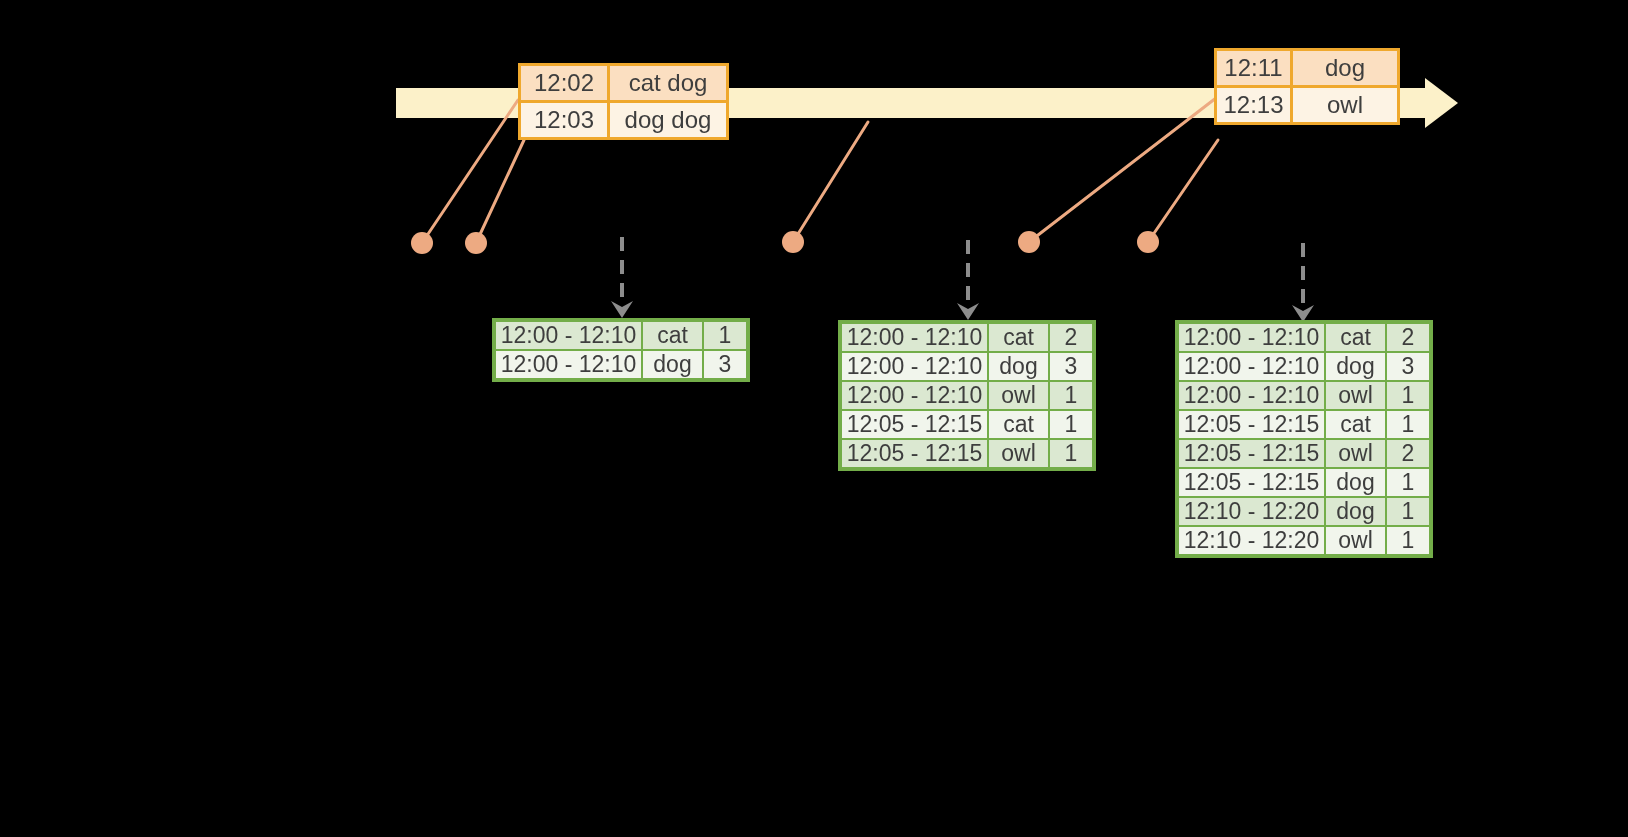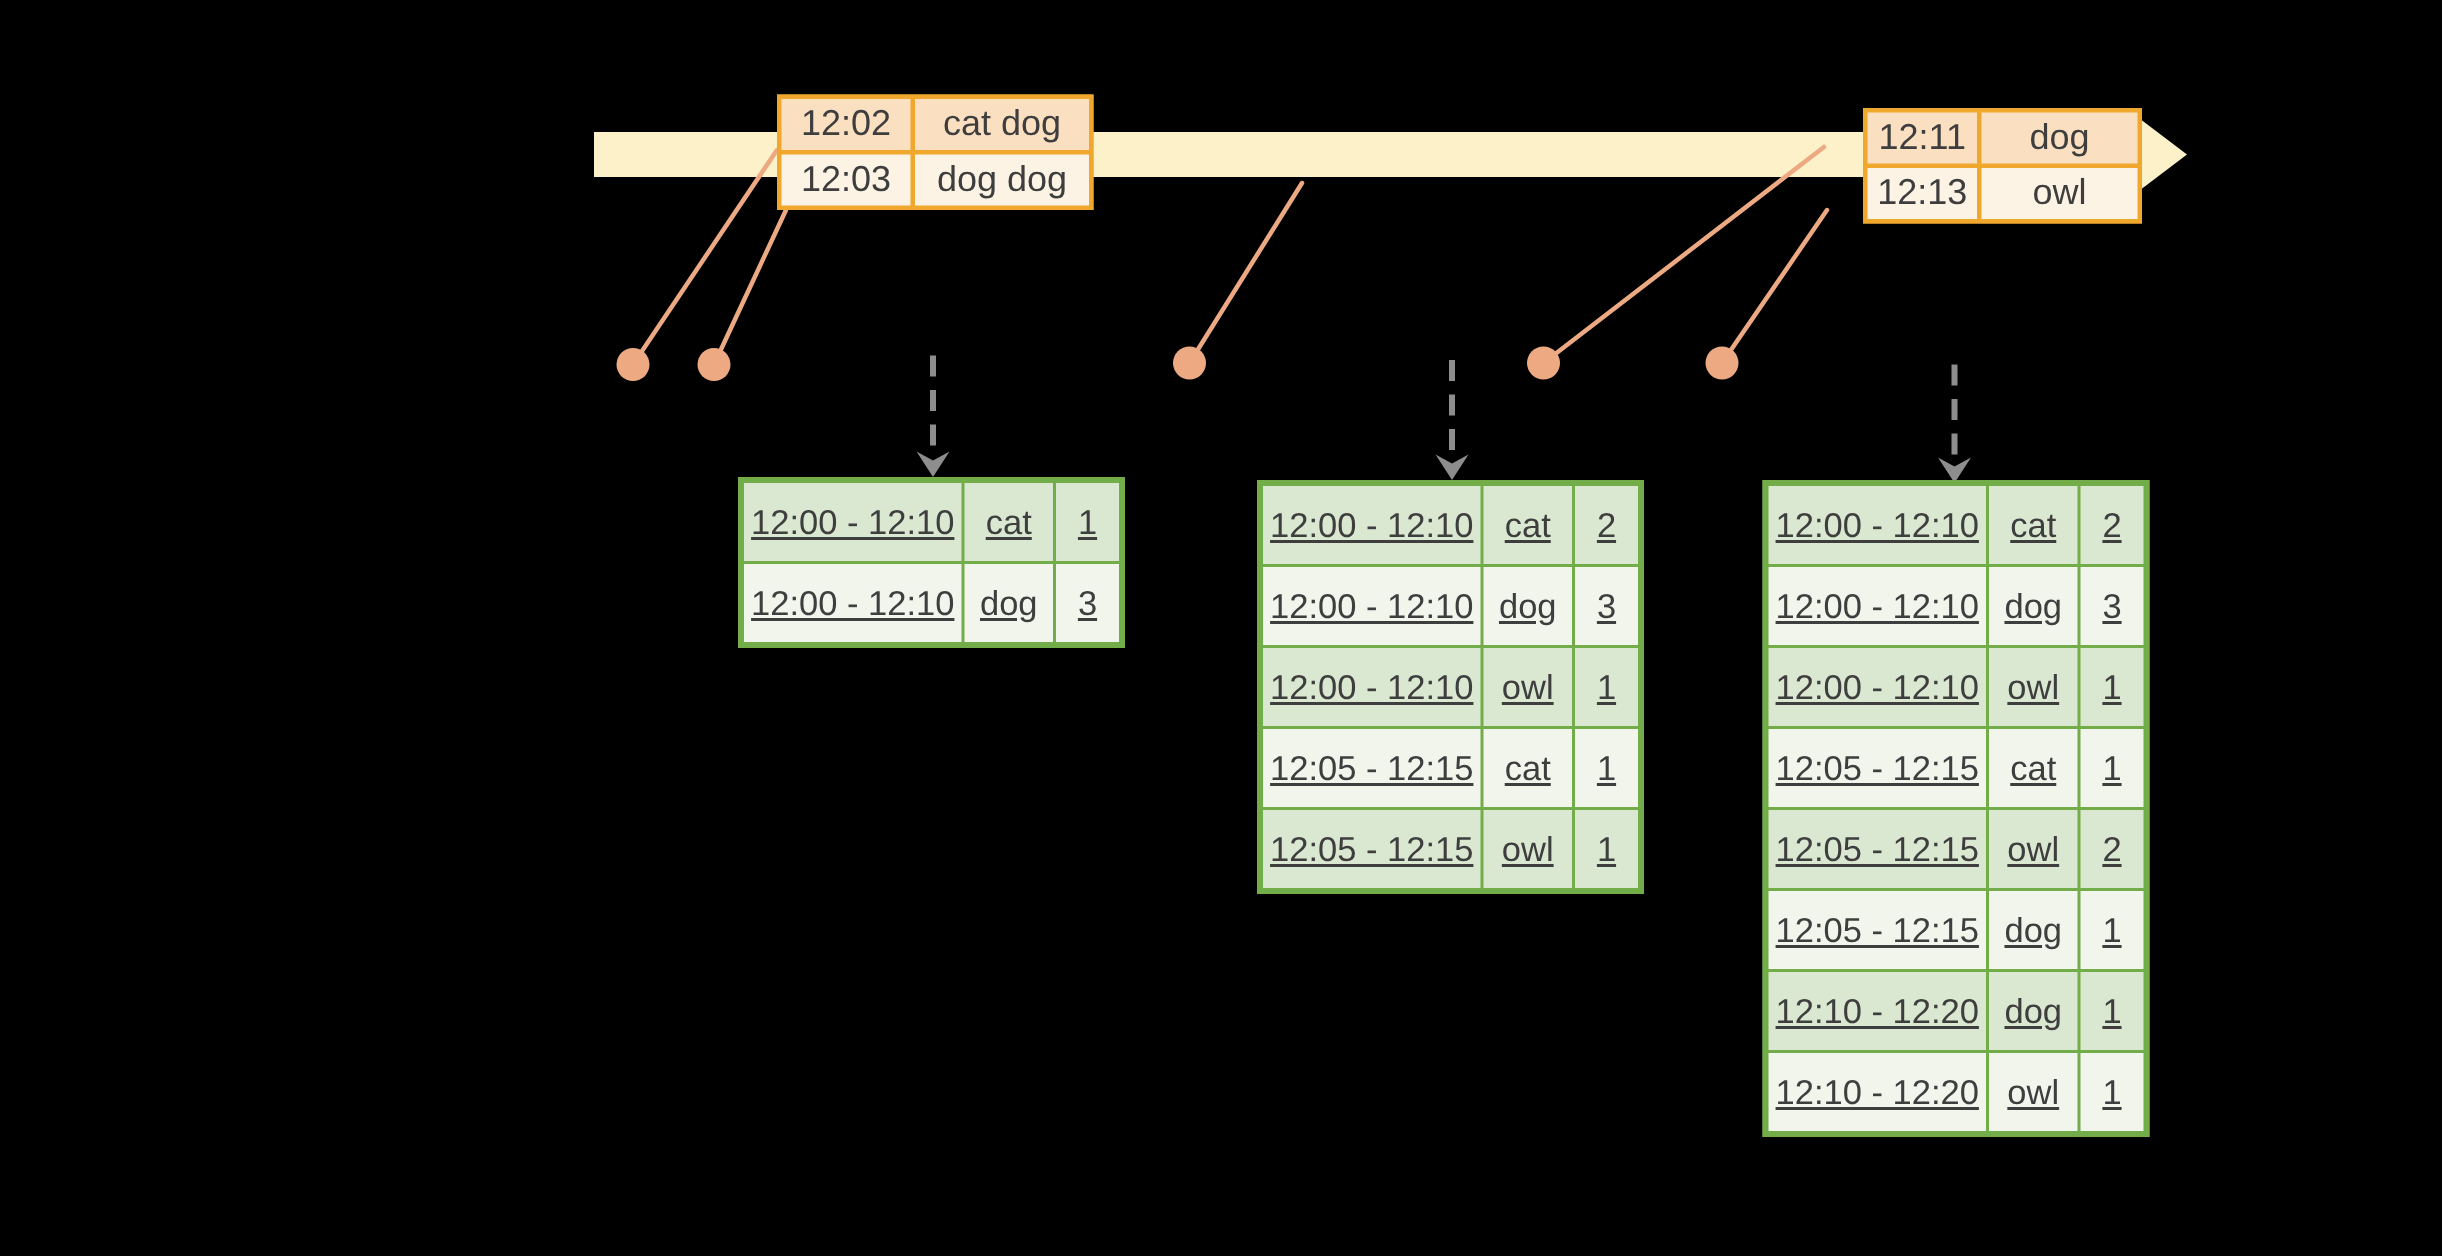--- a/index.html
+++ b/index.html
@@ -32,22 +32,21 @@
     position:absolute;
     display:grid;
     grid-template-columns:145px 59px 42px;
     gap:2px;
     border:4px solid var(--result_border,#73ad49);
     background:var(--result_border,#73ad49);
     font-size:23px;
   }
   .result-table .cell{
     display:flex;align-items:center;justify-content:center;
-    height:52px;
-    text-decoration:underline;
+    height:27px;
   }
   .result-table .row-dark{background:var(--result_row_dark,#dbe8d1);}
   .result-table .row-light{background:var(--result_row_light,#f1f5ec);}
 </style>
 </head>
 <body>
 
 <div class="canvas" style="--background: #000000; --band_fill: #fcf1c9; --event_border: #efa82d; --event_row_peach: #fbdfc1; --event_row_cream: #fdf3e4; --connector: #edaa82; --result_border: #73ad49; --result_row_dark: #dbe8d1; --result_row_light: #f1f5ec; --trigger_arrow: #8d8d8d; --text: #3e3e3e;">
 
   <svg class="layer" width="1628" height="837" viewBox="0 0 1628 837">
@@ -83,21 +82,21 @@
   </svg>
 
   <div class="event-table" style="left:518px;top:63px;grid-template-columns:86px 116px;">
       <div class="cell row-peach">12:02</div>
       <div class="cell row-peach">cat dog</div>
       <div class="cell row-cream">12:03</div>
       <div class="cell row-cream">dog dog</div>
     </div>
 
 
-  <div class="event-table" style="left:1214px;top:72px;grid-template-columns:73px 104px;margin-left:28px;">
+  <div class="event-table" style="left:1214px;top:48px;grid-template-columns:73px 104px;">
       <div class="cell row-peach">12:11</div>
       <div class="cell row-peach">dog</div>
       <div class="cell row-cream">12:13</div>
       <div class="cell row-cream">owl</div>
     </div>
 
   <div class="result-table" style="left:492px;top:318px;">
       <div class="cell row-dark">12:00 - 12:10</div>
       <div class="cell row-dark">cat</div>
       <div class="cell row-dark">1</div>

